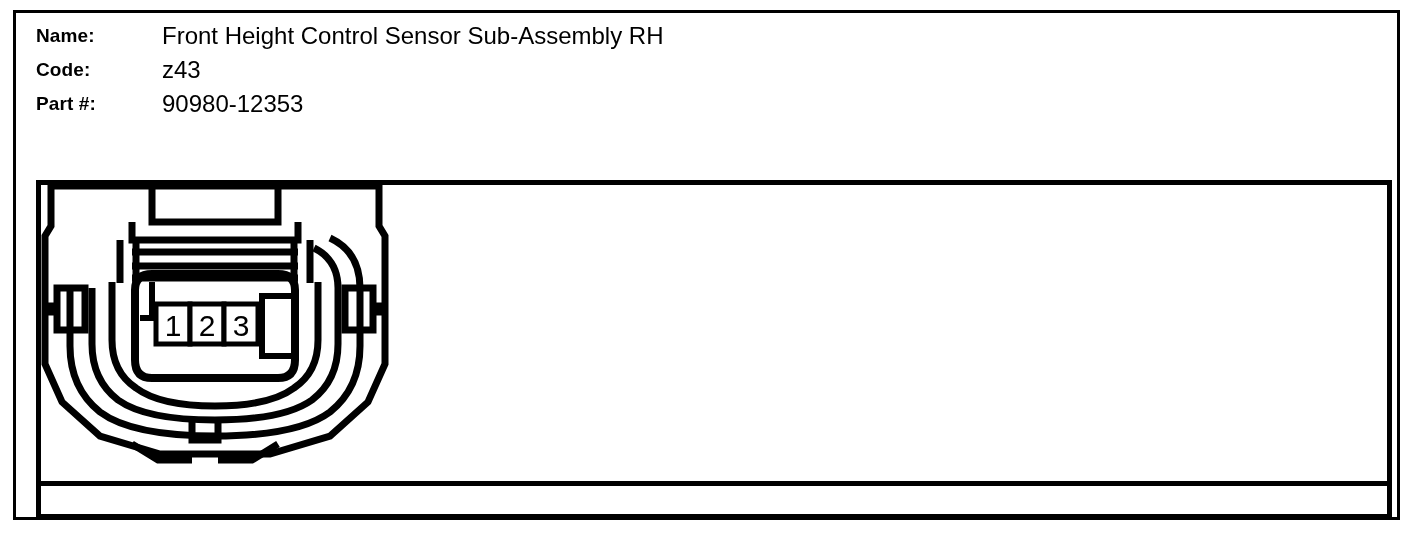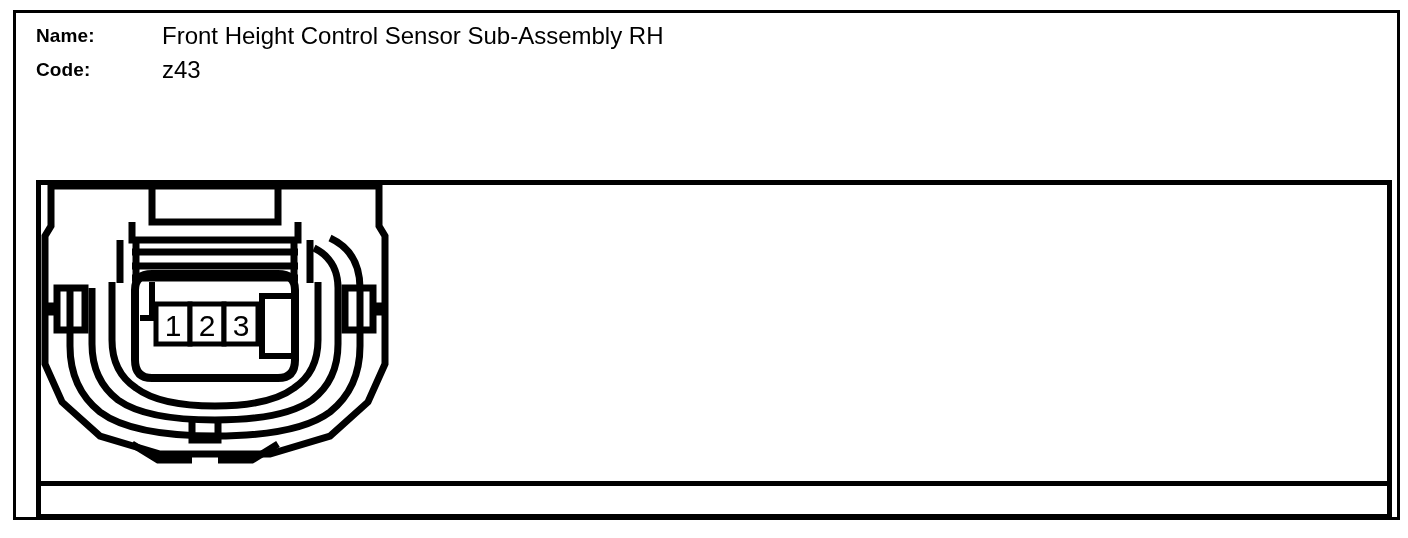--- a/index.html
+++ b/index.html
@@ -105,20 +105,24 @@
     <div class="spec-row">
       <span class="spec-label">Name:</span>
       <span class="spec-value">Front Height Control Sensor Sub-Assembly RH</span>
     </div>
 
     <div class="spec-row">
       <span class="spec-label">Code:</span>
       <span class="spec-value">z43</span>
     </div>
 
+    <div class="spec-row">
+      <span class="spec-label">Part #:</span>
+      <span class="spec-value">90980-12353</span>
+    </div>
 
 
   </div>
 
   <div class="diagram-box"></div>
   <div class="diagram-divider"></div>
 
   <div class="connector-wrap">
     <svg width="370" height="295" viewBox="0 0 370 295">
 

